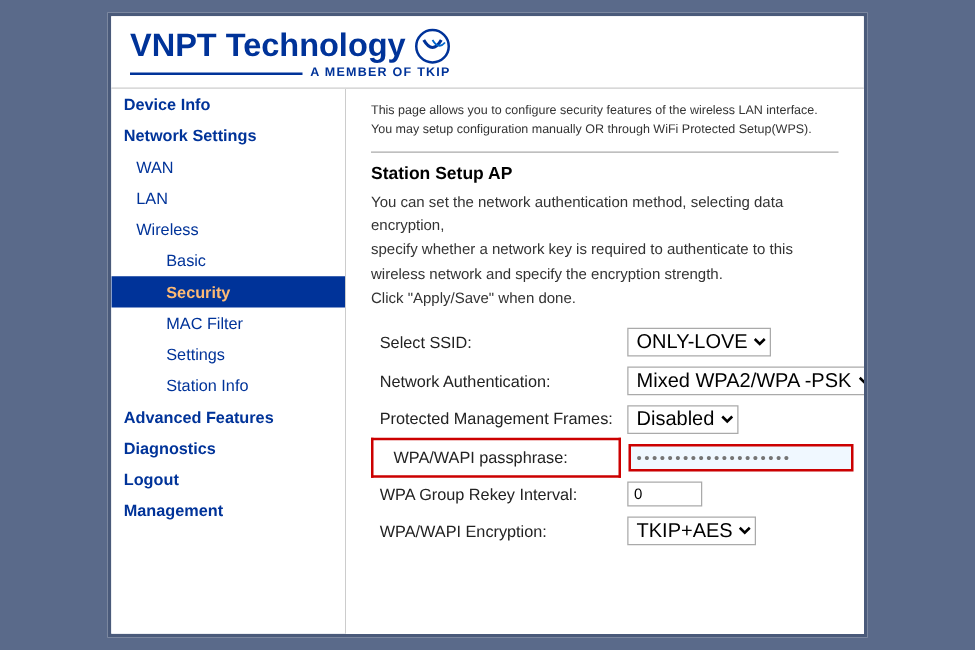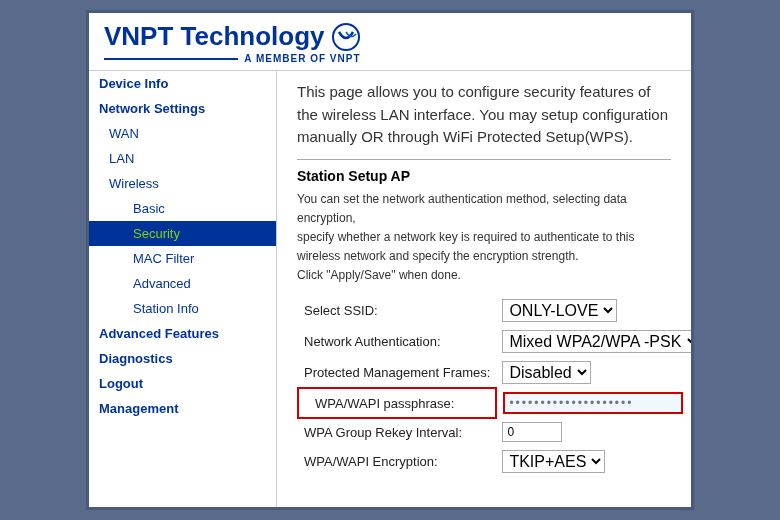--- a/index.html
+++ b/index.html
@@ -80,41 +80,42 @@
     }
     .sidebar-item {
       padding: 5px 10px;
       cursor: pointer;
       color: #003399;
       display: block;
       text-decoration: none;
     }
     .sidebar-item.active {
       background: #003399;
-      color: #84cc16;
+      color: #fdba74;
+      font-weight: bold;
     }
     .sidebar-item.level1 {
       padding-left: 10px;
       font-weight: bold;
     }
     .sidebar-item.level2 {
       padding-left: 20px;
     }
     .sidebar-item.level3 {
       padding-left: 44px;
     }
     
     .content {
       flex: 1;
       padding: 10px 20px;
       overflow-y: auto;
       background: white;
     }
     .content-desc {
-      font-size: 15px;
+      font-size: 10px;
       color: #333;
       margin-bottom: 10px;
       line-height: 1.5;
     }
     .divider {
       border: none;
       border-top: 1px solid #aaa;
       margin: 8px 0;
     }
     .section-title {
@@ -191,37 +192,37 @@
       <div class="logo-title">
         <span>VNPT Technology</span>
         <svg class="logo-icon" viewBox="0 0 30 30" xmlns="http://www.w3.org/2000/svg">
           <ellipse cx="15" cy="15" rx="13" ry="13" fill="none" stroke="#003399" stroke-width="2"></ellipse>
           <path d="M8 10 Q15 22 22 10" fill="none" stroke="#003399" stroke-width="2.5"></path>
           <path d="M15 10 Q20 18 25 12" fill="none" stroke="#0066cc" stroke-width="1.5"></path>
         </svg>
       </div>
       <div class="logo-subtitle">
         <div class="logo-line"></div>
-        <span class="logo-subtitle-text">A MEMBER OF VNPT</span>
+        <span class="logo-subtitle-text">A MEMBER OF TKIP</span>
       </div>
     </div>
   </div>
 
   <div class="main">
 
     <div class="sidebar">
       <a class="sidebar-item level1">Device Info</a>
       <a class="sidebar-item level1">Network Settings</a>
       <a class="sidebar-item level2">WAN</a>
       <a class="sidebar-item level2">LAN</a>
       <a class="sidebar-item level2">Wireless</a>
       <a class="sidebar-item level3">Basic</a>
       <a class="sidebar-item level3 active">Security</a>
       <a class="sidebar-item level3">MAC Filter</a>
-      <a class="sidebar-item level3">Advanced</a>
+      <a class="sidebar-item level3">Settings</a>
       <a class="sidebar-item level3">Station Info</a>
       <a class="sidebar-item level1">Advanced Features</a>
       <a class="sidebar-item level1">Diagnostics</a>
       <a class="sidebar-item level1">Logout</a>
       <a class="sidebar-item level1">Management</a>
     </div>
 
     <div class="content">
       <p class="content-desc">This page allows you to configure security features of the wireless LAN interface. You may setup configuration manually OR through WiFi Protected Setup(WPS).</p>
       <hr class="divider">

